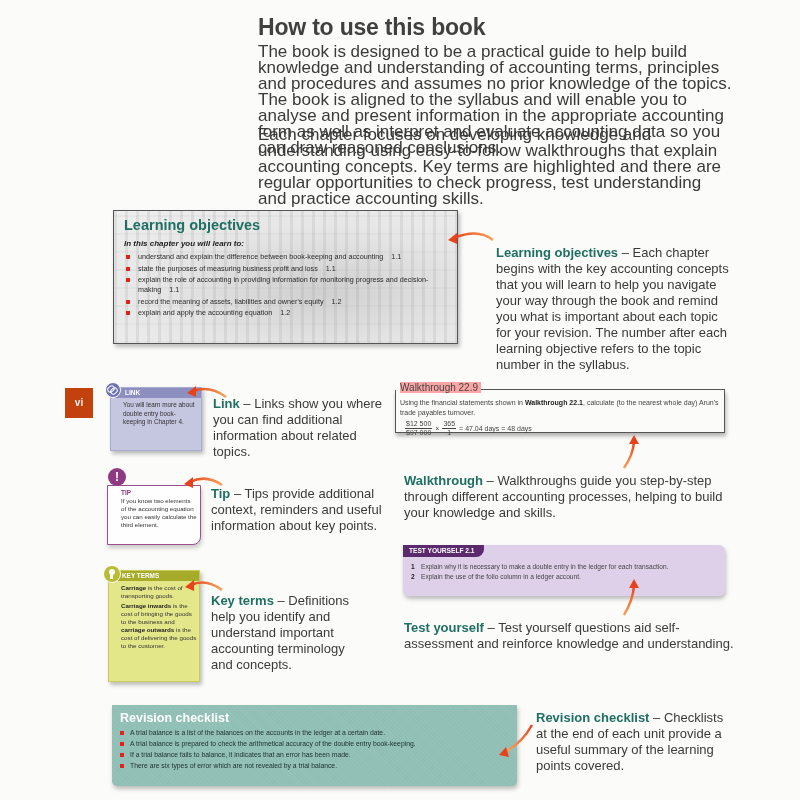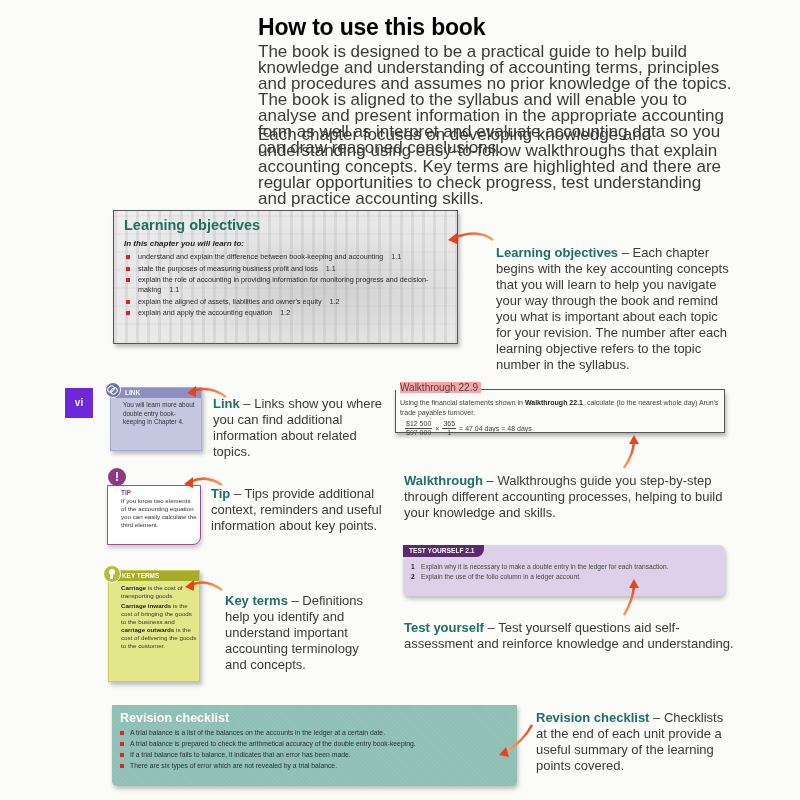--- a/index.html
+++ b/index.html
@@ -6,21 +6,21 @@
     body {
       width: 800px; height: 800px; position: relative; overflow: hidden;
       background: #fbfbfa;
       font-family: "Liberation Sans", "DejaVu Sans", sans-serif;
       color: #3a3a3a;
     }
     .abs { position: absolute; }
 
     
     .page-title {
-      left: 258px; top: 14px; font-size: 23px; font-weight: bold; color: #000000;
+      left: 258px; top: 14px; font-size: 23px; font-weight: bold; color: #404040;
       letter-spacing: -0.2px;
     }
     .intro { left: 258px; width: 476px; font-size: 17px; line-height: 16px; color: #3a3a3a; margin: 0; }
     .intro.p1 { top: 44px; }
     .intro.p2 { top: 127px; }
 
     
     .lo-box {
       left: 113px; top: 210px; width: 345px; height: 134px;
       border: 1.5px solid #555;
@@ -38,21 +38,21 @@
     .sq { position: absolute; left: 2px; top: 3px; width: 4px; height: 4px; background: #e2221c; }
     .topic-num { margin-left: 8px; }
 
     
     .desc { font-size: 13px; line-height: 16px; color: #3a3a3a; margin: 0; }
     .desc .lbl { color: #1f6f62; font-weight: bold; }
     .desc-lo { left: 496px; top: 245px; width: 240px; }
 
     
     .page-tab {
-      left: 65px; top: 388px; width: 28px; height: 30px; background: #6d28d9;
+      left: 65px; top: 388px; width: 28px; height: 30px; background: #c2410c;
       color: #f1f1f1; font-size: 10px; font-weight: bold; text-align: center; line-height: 30px;
     }
 
     
     .link-box {
       left: 110px; top: 387px; width: 92px; height: 64px;
       background: #c5c6e0; border: 1px solid #a9abcf; box-sizing: border-box;
       box-shadow: 2px 3px 4px rgba(0,0,0,0.25);
     }
     .link-header { position: absolute; left: 0; top: 0; right: 0; height: 10px; background: #8c8fc0; }
@@ -108,21 +108,21 @@
     .kt-header-label { position: absolute; left: 13px; top: 0; font-size: 6.4px; font-weight: bold; color: #fff; line-height: 10px; }
     .kt-icon {
       left: 103px; top: 565px; width: 18px; height: 18px; border-radius: 50%; background: #b7bc33;
       border: 1.5px solid #fff; box-sizing: border-box; z-index: 2;
     }
     .kt-icon::before { content: ""; position: absolute; left: 4.5px; top: 2.5px; width: 6px; height: 6px; border-radius: 50%; background: #fff; }
     .kt-icon::after { content: ""; position: absolute; left: 6px; top: 7px; width: 3px; height: 6px; background: #fff; }
     .kt-text { position: absolute; left: 12px; top: 13px; width: 76px; font-size: 6.2px; line-height: 8px; color: #333; }
     .kt-text p { margin: 0 0 2px 0; }
     .kt-text b { color: #222; }
-    .desc-kt { left: 225px; top: 593px; width: 150px; }
+    .desc-kt { left: 211px; top: 593px; width: 150px; }
 
     
     .ty-box {
       left: 403px; top: 545px; width: 322px; height: 51px;
       background: #dfd0ea; border-radius: 0 6px 6px 6px;
       box-shadow: 1px 3px 4px rgba(0,0,0,0.25);
     }
     .ty-header {
       position: absolute; left: 0; top: 0; height: 12px; padding: 0 10px 0 6px; background: #5b2a6c;
       border-radius: 0 0 8px 0; font-size: 6.6px; font-weight: bold; color: #fff; line-height: 12px;
@@ -155,21 +155,21 @@
 <p class="abs intro p1">The book is designed to be a practical guide to help build knowledge and understanding of accounting terms, principles and procedures and assumes no prior knowledge of the topics. The book is aligned to the syllabus and will enable you to analyse and present information in the appropriate accounting form as well as interpret and evaluate accounting data so you can draw reasoned conclusions.</p>
 <p class="abs intro p2">Each chapter focuses on developing knowledge and understanding using easy-to-follow walkthroughs that explain accounting concepts. Key terms are highlighted and there are regular opportunities to check progress, test understanding and practice accounting skills.</p>
 
 <div class="abs lo-box">
   <h3 class="lo-title">Learning objectives</h3>
   <div class="lo-sub">In this chapter you will learn to:</div>
   <ul class="lo-list">
     <li><span class="sq"></span><span>understand and explain the difference between book-keeping and accounting</span><span class="topic-num">1.1</span></li>
     <li><span class="sq"></span><span>state the purposes of measuring business profit and loss</span><span class="topic-num">1.1</span></li>
     <li><span class="sq"></span><span>explain the role of accounting in providing information for monitoring progress and decision-making</span><span class="topic-num">1.1</span></li>
-    <li><span class="sq"></span><span>explain the aligned of assets, liabilities and owner's equity</span><span class="topic-num">1.2</span></li>
+    <li><span class="sq"></span><span>record the meaning of assets, liabilities and owner's equity</span><span class="topic-num">1.2</span></li>
     <li><span class="sq"></span><span>explain and apply the accounting equation</span><span class="topic-num">1.2</span></li>
   </ul>
 </div>
 <p class="abs desc desc-lo"><span class="lbl">Learning objectives</span><span> – Each chapter begins with the key accounting concepts that you will learn to help you navigate your way through the book and remind you what is important about each topic for your revision. The number after each learning objective refers to the topic number in the syllabus.</span></p>
 
 <div class="abs page-tab">vi</div>
 
 <div class="abs link-box">
   <div class="link-header">
       <span class="link-header-label">LINK</span>

